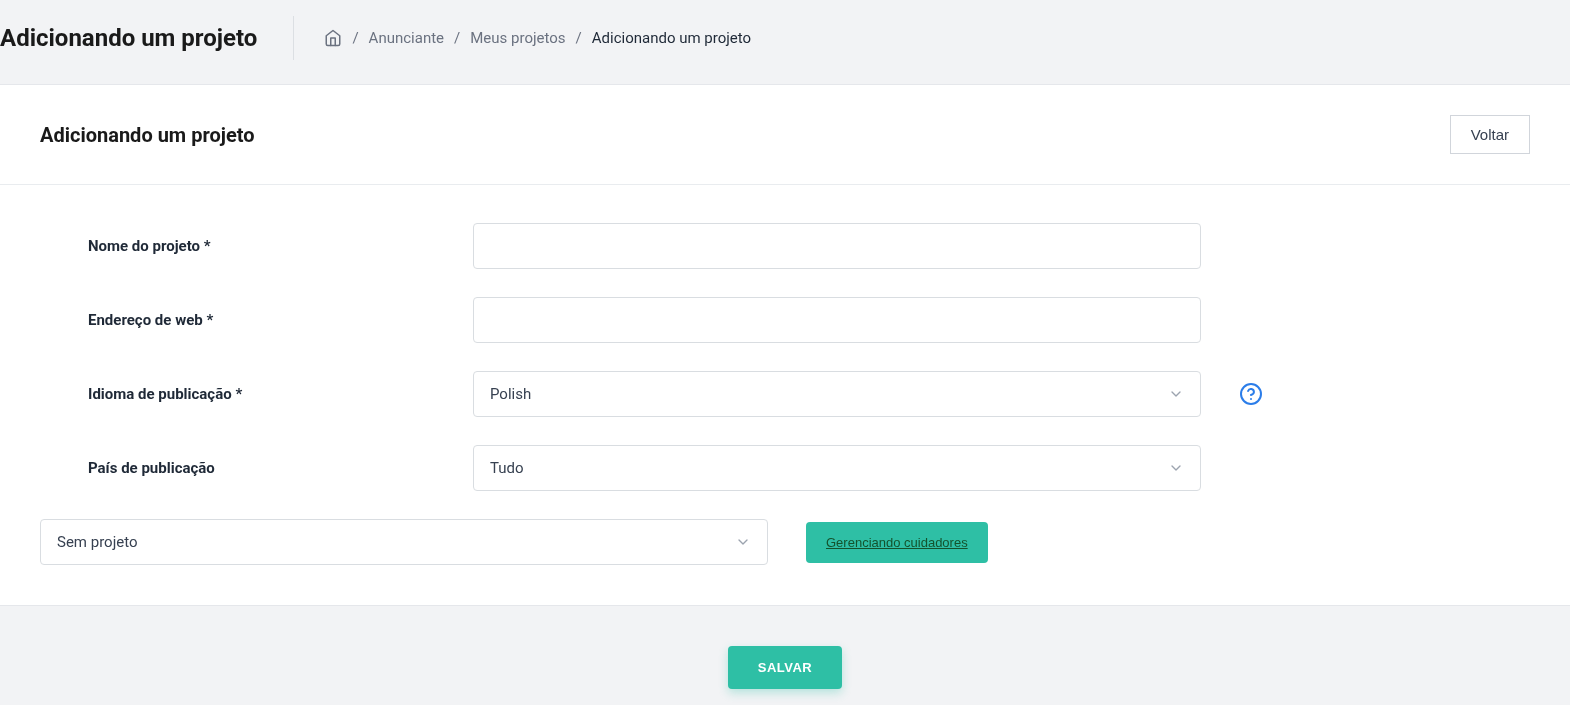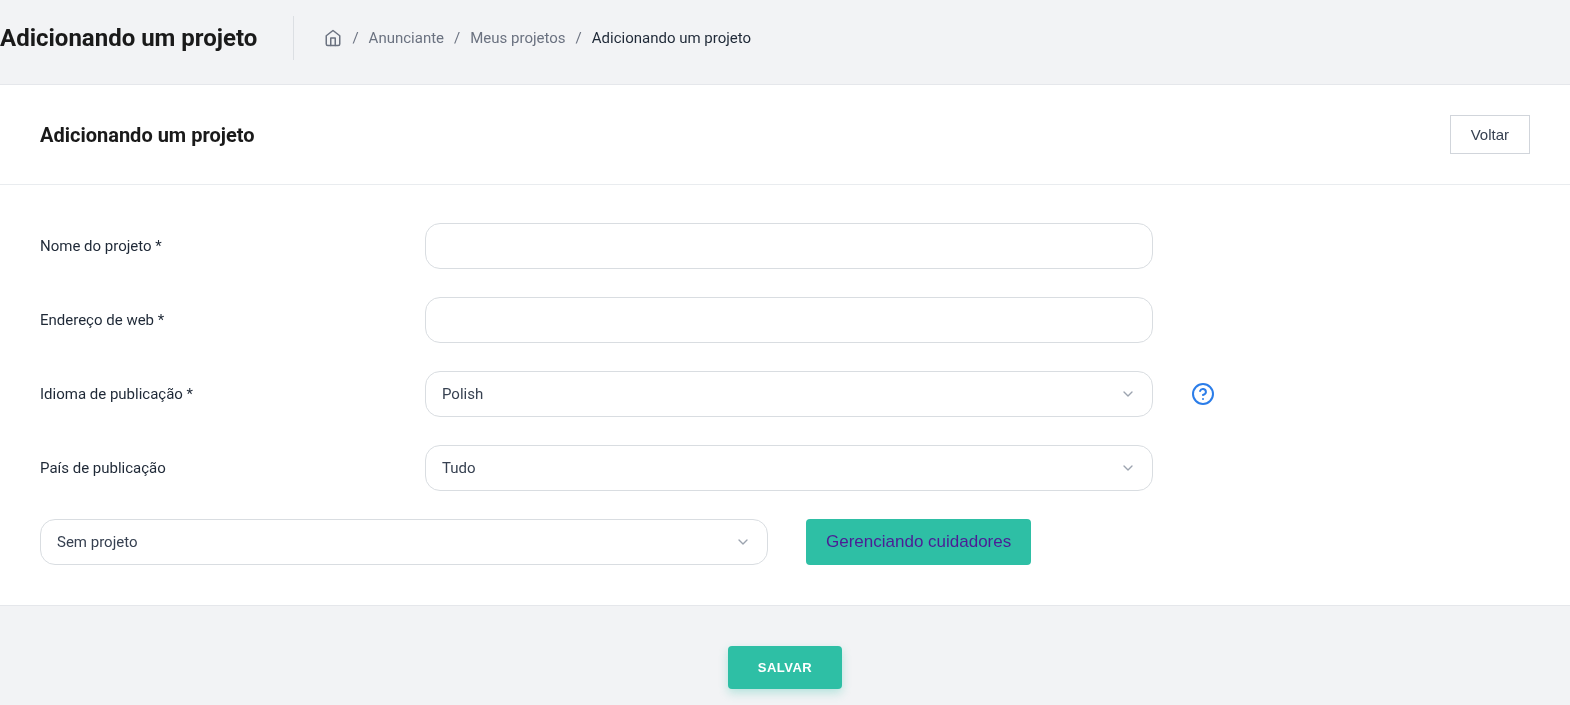--- a/index.html
+++ b/index.html
@@ -86,37 +86,38 @@
       align-items: center;
       margin-bottom: 28px;
     }
     .form-row:last-child {
       margin-bottom: 0;
     }
     .form-label {
       flex: 0 0 385px;
       font-size: 15px;
       color: #1f2937;
-      font-weight: 400;
+      font-weight: 700;
+      margin-left: 48px;
     }
     .form-control-wrap {
       flex: 0 0 728px;
       position: relative;
     }
     .form-extra {
       flex: 1;
       padding-left: 38px;
       display: flex;
       align-items: center;
     }
     input.form-control, .form-select {
       width: 100%;
       height: 46px;
       border: 1px solid #d9dde1;
-      border-radius: 15px;
+      border-radius: 4px;
       padding: 16px 16px;
       font-size: 15px;
       color: #374151;
       background: #fff;
     }
     .form-select {
       display: flex;
       align-items: center;
       justify-content: space-between;
       cursor: pointer;
@@ -125,27 +126,28 @@
       display: inline-flex;
       color: #9ca3af;
     }
     .help-icon {
       display: inline-flex;
       color: #2b7de9;
       cursor: pointer;
     }
     .btn-teal {
       background: #2ebfa5;
-      color: #4c1d95;
+      color: #14532d;
       border: none;
       border-radius: 4px;
       padding: 13px 20px;
-      font-size: 17px;
+      font-size: 13px;
       cursor: pointer;
       font-weight: 400;
+      text-decoration: underline;
     }
     .footer-bar {
       background: #f2f3f5;
       padding: 40px 0;
       display: flex;
       justify-content: center;
       border-top: 1px solid #e5e7eb;
     }
     .btn-save {
       background: #2ebfa5;

